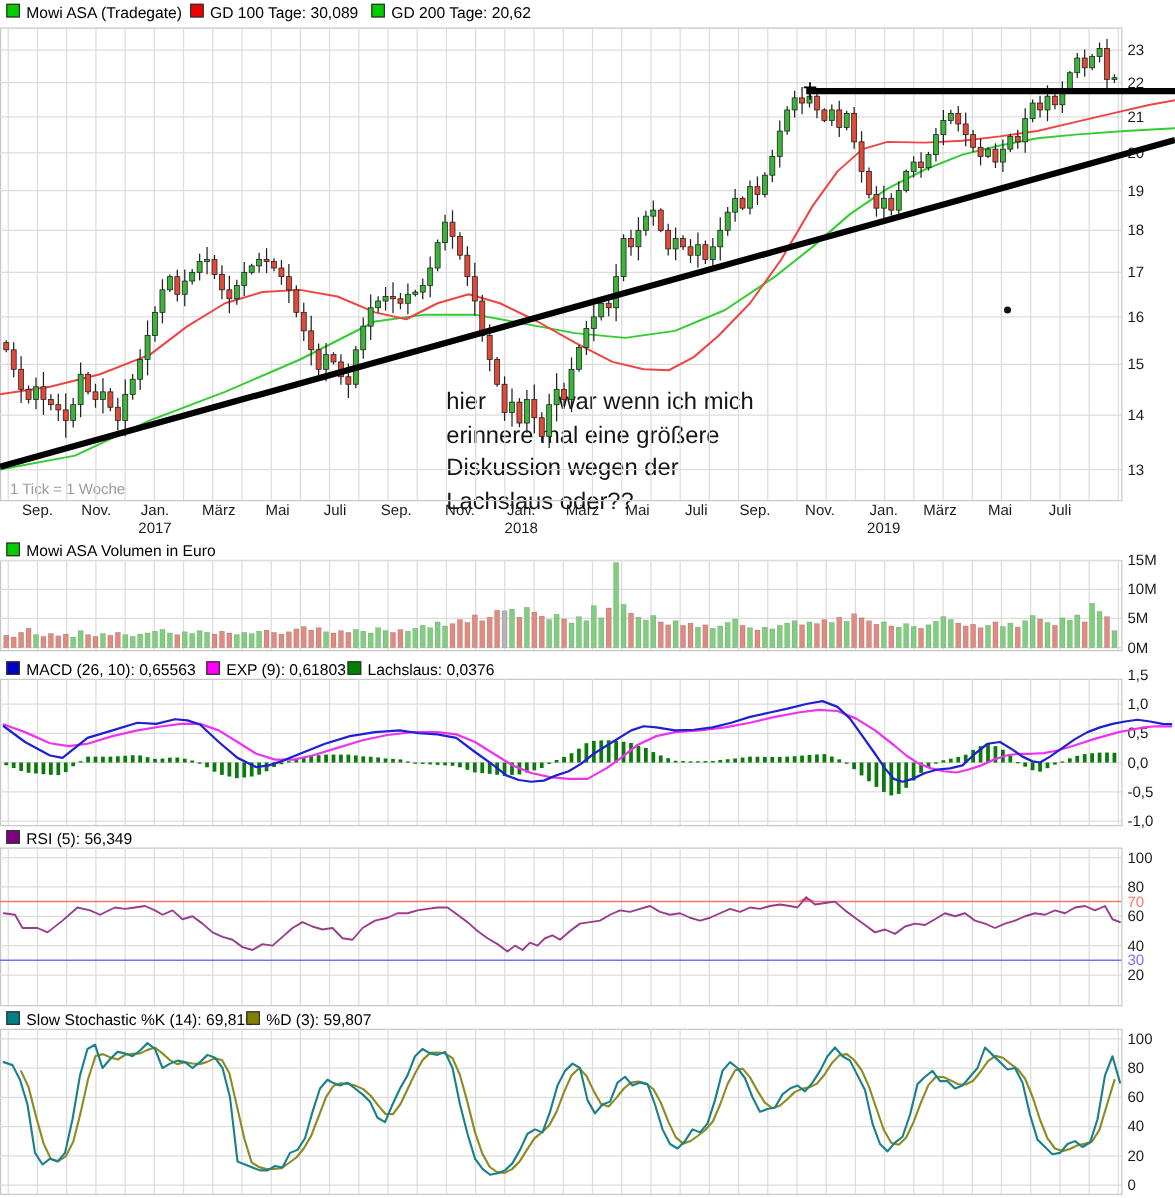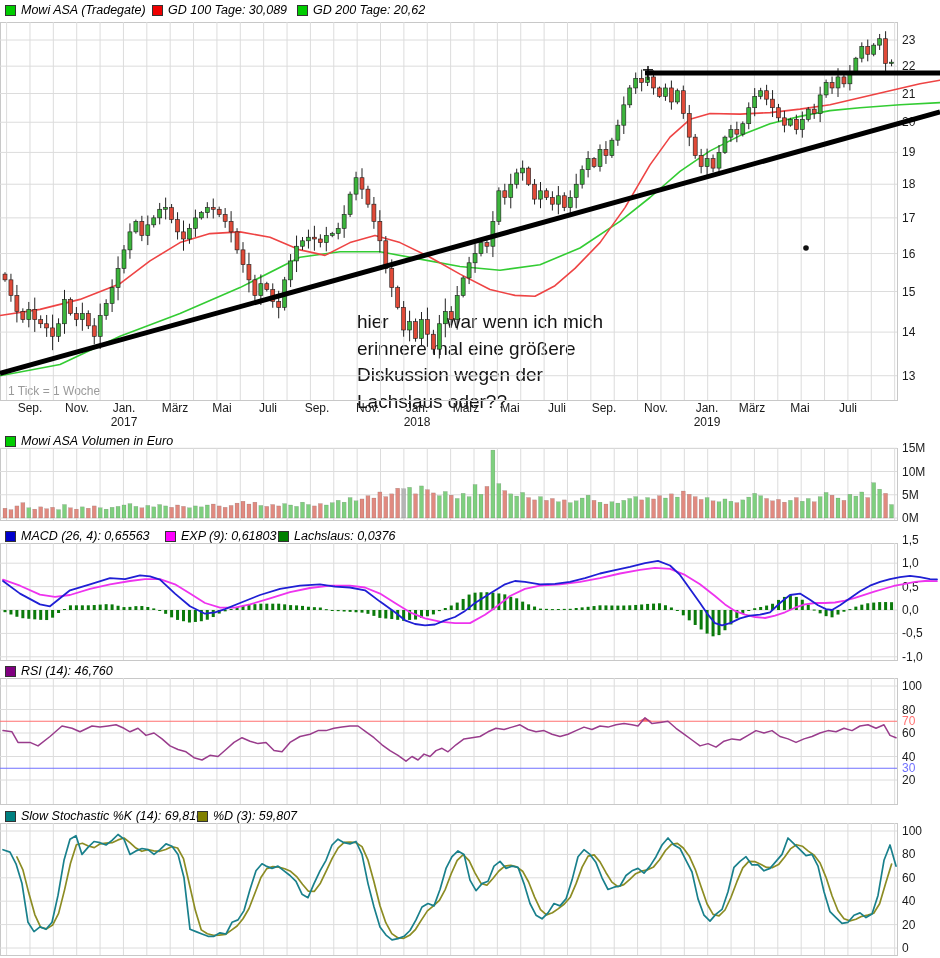--- a/index.html
+++ b/index.html
@@ -1,18 +1,18 @@
 <!DOCTYPE html>
 <html><head>
 <meta charset="utf-8">
 <style>
   html,body{margin:0;padding:0;background:#fff;}
   #app{position:relative;width:940px;height:958px;background:#fff;font-family:"Liberation Sans",sans-serif;overflow:hidden;}
   .legend{position:absolute;height:14px;font-size:12.5px;color:#000;white-space:nowrap;z-index:3;}
-  .legend-item{position:absolute;top:0;display:flex;align-items:center;font-style:italic;}
+  .legend-item{position:absolute;top:0;display:flex;}
   .sw{display:inline-block;width:9px;height:9px;border:1px solid #333;margin-right:5px;flex:0 0 auto;}
   #annotation{position:absolute;left:357px;top:309px;z-index:1;font-size:19px;line-height:26.5px;color:#141414;}
   #annotation span{display:block;white-space:pre;}
   #unit-note{position:absolute;left:8px;top:384px;font-size:12px;color:#9a9a9a;z-index:2;}
   svg#c{position:absolute;left:0;top:0;z-index:2;}
 </style>
 </head>
 <body>
 
 <div id="app">
@@ -968,36 +968,36 @@
   <div class="legend" style="top:434px">
     <div class="legend-item" style="left:5px">
       <span class="sw" style="background: rgb(0, 204, 0);"></span>
       <span>Mowi ASA Volumen in Euro</span>
     </div>
   </div>
 
   <div class="legend" style="top:529px">
     <div class="legend-item" style="left:5px">
       <span class="sw" style="background: rgb(0, 0, 204);"></span>
-      <span>MACD (26, 4): 0,65563</span>
+      <span>MACD (26, 10): 0,65563</span>
     </div>
     <div class="legend-item" style="left:165px">
       <span class="sw" style="background: rgb(255, 0, 255);"></span>
       <span>EXP (9): 0,61803</span>
     </div>
     <div class="legend-item" style="left:278px">
       <span class="sw" style="background: rgb(0, 128, 0);"></span>
       <span>Lachslaus: 0,0376</span>
     </div>
   </div>
 
   <div class="legend" style="top:664px">
     <div class="legend-item" style="left:5px">
       <span class="sw" style="background: rgb(128, 0, 128);"></span>
-      <span>RSI (14): 46,760</span>
+      <span>RSI (5): 56,349</span>
     </div>
   </div>
 
   <div class="legend" style="top:809px">
     <div class="legend-item" style="left:5px">
       <span class="sw" style="background: rgb(0, 128, 128);"></span>
       <span>Slow Stochastic %K (14): 69,816</span>
     </div>
     <div class="legend-item" style="left:197px">
       <span class="sw" style="background: rgb(128, 128, 0);"></span>

